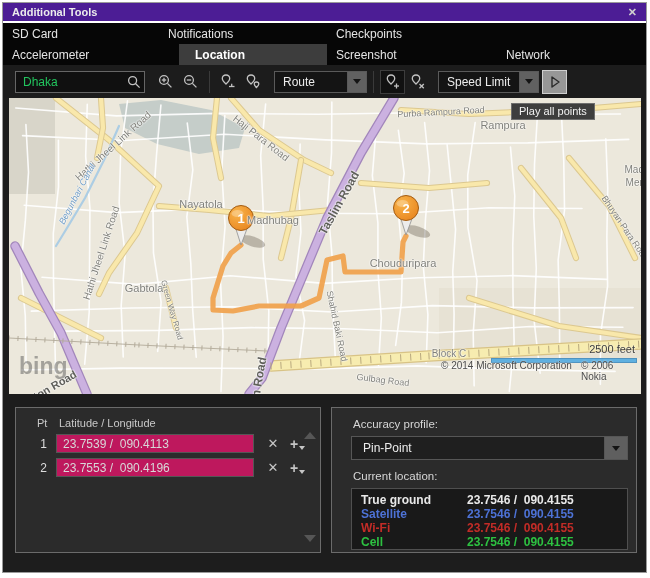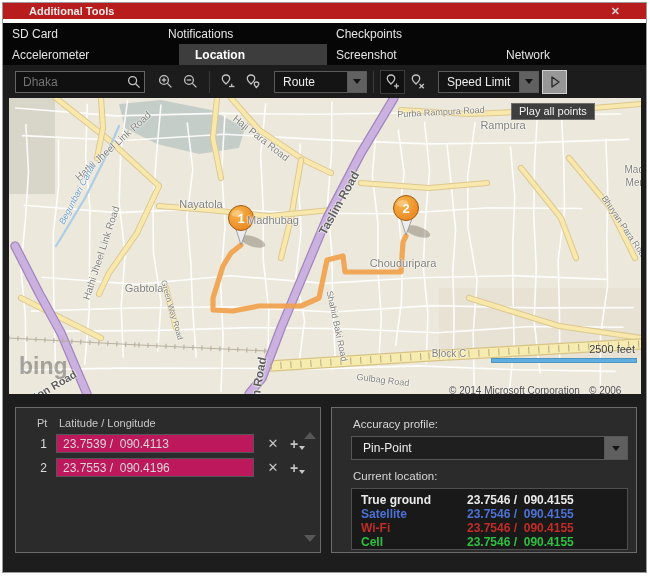--- a/index.html
+++ b/index.html
@@ -1,37 +1,37 @@
 <!DOCTYPE html>
 <html><head>
 <meta charset="utf-8">
 <style>
   html,body{margin:0;padding:0;background:#ffffff;width:650px;height:578px;
     font-family:"Liberation Sans",sans-serif;-webkit-font-smoothing:antialiased;}
   *{box-sizing:border-box;}
   .window{position:absolute;left:2px;top:2px;width:645px;height:571px;
     border:1px solid #9a9a9a;background:#1d1d1d;overflow:hidden;}
   
-  .titlebar{height:20px;background:#b91c1c;border-bottom:4px solid #ffffff;
-    display:flex;align-items:center;justify-content:space-between;padding:0 26px;}
+  .titlebar{height:20px;background:#4c1d95;border-bottom:2px solid #ffffff;
+    display:flex;align-items:center;justify-content:space-between;padding:0 9px;}
   .titlebar .title{color:#ececec;font-size:11px;font-weight:bold;}
   .titlebar .close{color:#cfcfcf;font-size:11px;font-weight:bold;cursor:pointer;line-height:1;}
   
   .tabs{background:#060606;}
   .tabrow{display:flex;height:21px;}
   .tabcell{display:flex;align-items:center;padding-left:9px;color:#e4e4e4;font-size:12px;}
   .tc1{width:156px}.tc2{width:168px}.tc3{width:170px}.tc4{width:149px}
   .tabcell.activewrap{padding:0;}
   .active-tab{margin-left:20px;height:100%;flex:1;background:#3d3d3d;display:flex;
     align-items:center;padding-left:16px;color:#ffffff;font-weight:bold;}
   
   .toolbar{height:33px;background:#1c1c1c;display:flex;align-items:center;padding-left:12px;}
   .searchbox{position:relative;width:130px;height:22px;margin-right:8px;}
   .searchbox input{width:100%;height:100%;background:#101010;border:1px solid #666;
-    color:#737373;font-size:12px;padding:0 22px 0 7px;outline:none;font-family:"Liberation Sans",sans-serif;}
+    color:#22c55e;font-size:12px;padding:0 22px 0 7px;outline:none;font-family:"Liberation Sans",sans-serif;}
   .searchbox .sicon{position:absolute;right:4px;top:4px;}
   .tbtn{width:25px;height:24px;display:flex;align-items:center;justify-content:center;
     background:transparent;border:1px solid transparent;cursor:pointer;}
   .tbtn.pressed{background:#111111;border:1px solid #3d3d3d;}
   .tbtn.play{background:#979797;border:1px solid #cfcfcf;margin-left:3px;}
   .tdiv{width:1px;height:22px;background:#3a3a3a;margin:0 6px;}
   .combo{display:flex;height:22px;}
   .combo .ctext{background:#141414;border:1px solid #5a5a5a;color:#ececec;font-size:12px;
     display:flex;align-items:center;padding-left:8px;cursor:pointer;}
   .combo .carrow{width:19px;background:#616161;border:1px solid #5a5a5a;border-left:none;
@@ -46,21 +46,21 @@
   #map-labels span{position:absolute;white-space:nowrap;color:#80807a;
     text-shadow:0 0 2px #fff,0 0 2px #fff,0 0 1px #fff;}
   .tooltip{position:absolute;left:502px;top:5px;background:#3e3e3e;border:1px solid #6e6e6e;
     color:#f2f2f2;font-size:11px;padding:1px 7px 2px;z-index:5;}
   .bing-logo{position:absolute;left:10px;top:255px;font-size:23px;font-weight:bold;
     color:rgba(75,75,75,0.45);letter-spacing:0px;z-index:4;}
   .scale-text{position:absolute;right:6px;top:245px;font-size:11px;color:#3c3c3c;z-index:4;
     text-shadow:0 0 2px #fff;}
   .scale-bar{position:absolute;left:482px;top:260px;width:146px;height:5px;background:#5fb0e0;
     border:1px solid #4f93c0;z-index:4;}
-  .copyright{position:absolute;top:287px;font-size:10px;color:#4c4c4c;z-index:4;text-shadow:0 0 2px #fff;margin-left:8px;}
+  .copyright{position:absolute;top:262px;font-size:10px;color:#4c4c4c;z-index:4;text-shadow:0 0 2px #fff;}
   .cr1{left:432px;}.cr2{left:572px;}
   
   .bottom{display:flex;gap:10px;padding:13px 0 0 12px;background:#1d1d1d;}
   .panel{width:306px;height:146px;background:#2b2b2b;border:1px solid #6b6b6b;position:relative;padding-left:11px;}
   .pt-header{display:flex;color:#c9c9c9;font-size:11px;margin:9px 0 2px 10px;}
   .pt-header .h1{width:22px;}
   .pt-row{display:flex;align-items:center;margin:5px 6px 0 10px;}
   .pt-num{width:13px;text-align:center;color:#dddddd;font-size:12px;}
   .pt-row input{width:198px;height:19px;background:#be185d;border:1px solid #565656;
     color:#d8d8d8;font-size:12px;padding:0 6px;margin-left:6px;outline:none;font-family:"Liberation Sans",sans-serif;}

